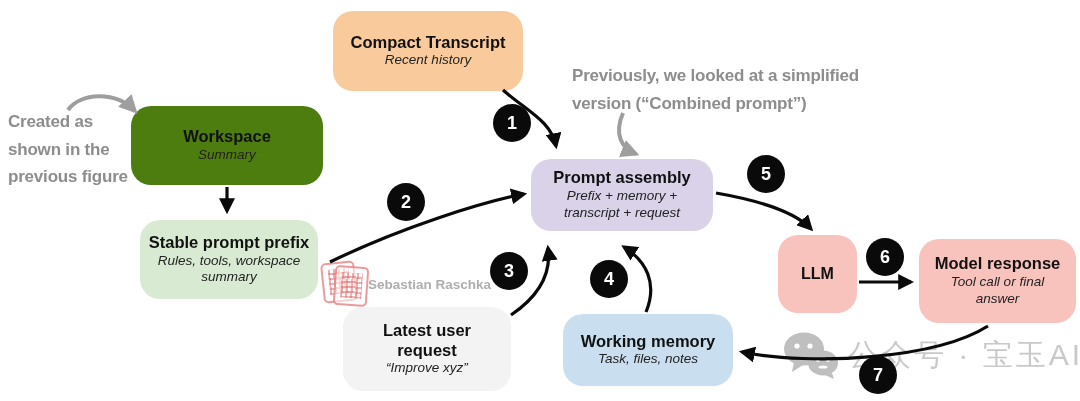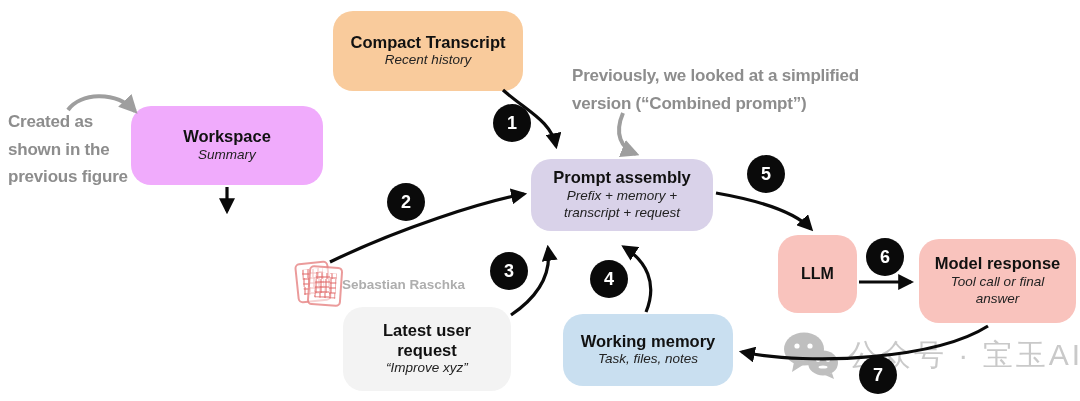--- a/index.html
+++ b/index.html
@@ -37,21 +37,21 @@
   }
   .step-circle{
     position:absolute;z-index:6;
     width:38px;height:38px;border-radius:50%;
     background:#0a0a0a;color:#ffffff;
     display:flex;align-items:center;justify-content:center;
     font-size:18px;font-weight:bold;
   }
   #arrow-layer{position:absolute;left:0;top:0;z-index:4;pointer-events:none;}
   
-  .stamp-wrap{position:absolute;left:296px;top:260px;z-index:3;width:160px;height:46px;}
+  .stamp-wrap{position:absolute;left:322px;top:260px;z-index:3;width:160px;height:46px;}
   .stamp{
     position:absolute;width:30px;height:36px;border:2px solid rgba(224,102,102,0.65);
     border-radius:5px;background:rgba(255,255,255,0.55);
     background-image:repeating-linear-gradient(0deg, rgba(224,102,102,0.5) 0 2px, transparent 2px 5px),
                      repeating-linear-gradient(90deg, rgba(224,102,102,0.5) 0 2px, transparent 2px 5px);
     background-size:70% 70%;background-repeat:no-repeat;background-position:center;
   }
   .stamp.s1{left:0;top:2px;transform:rotate(-6deg);}
   .stamp.s2{left:12px;top:6px;transform:rotate(4deg);}
   .author-name{
@@ -92,25 +92,30 @@
       <path d="M 68 110 C 80 93 115 90 135 111"></path>
       <path d="M 623 113 C 614 134 621 148 636 154"></path>
     </g>
   </svg>
 
   <div class="box" style="left: 333px; top: 11px; width: 190px; height: 80px; background: rgb(249, 203, 156);">
     <div class="box-title">Compact Transcript</div>
     <div class="box-subtitle">Recent history</div>
   </div>
 
-  <div class="box" style="left: 131px; top: 106px; width: 192px; height: 79px; background: #f0abfc;">
+  <div class="box" style="left: 131px; top: 106px; width: 192px; height: 79px; background: #4d7c0f;">
     <div class="box-title">Workspace</div>
     <div class="box-subtitle">Summary</div>
   </div>
 
+  <div class="box" style="left: 140px; top: 220px; width: 178px; height: 79px; background: rgb(217, 234, 211);">
+    <div class="box-title">Stable prompt prefix</div>
+    <div class="box-subtitle">Rules, tools, workspace
+summary</div>
+  </div>
 
   <div class="box" style="left: 531px; top: 159px; width: 182px; height: 72px; background: rgb(217, 210, 233);">
     <div class="box-title">Prompt assembly</div>
     <div class="box-subtitle">Prefix + memory +
 transcript + request</div>
   </div>
 
   <div class="box" style="left: 778px; top: 235px; width: 79px; height: 78px; background: rgb(249, 195, 189);">
     <div class="box-title big">LLM</div>
 

